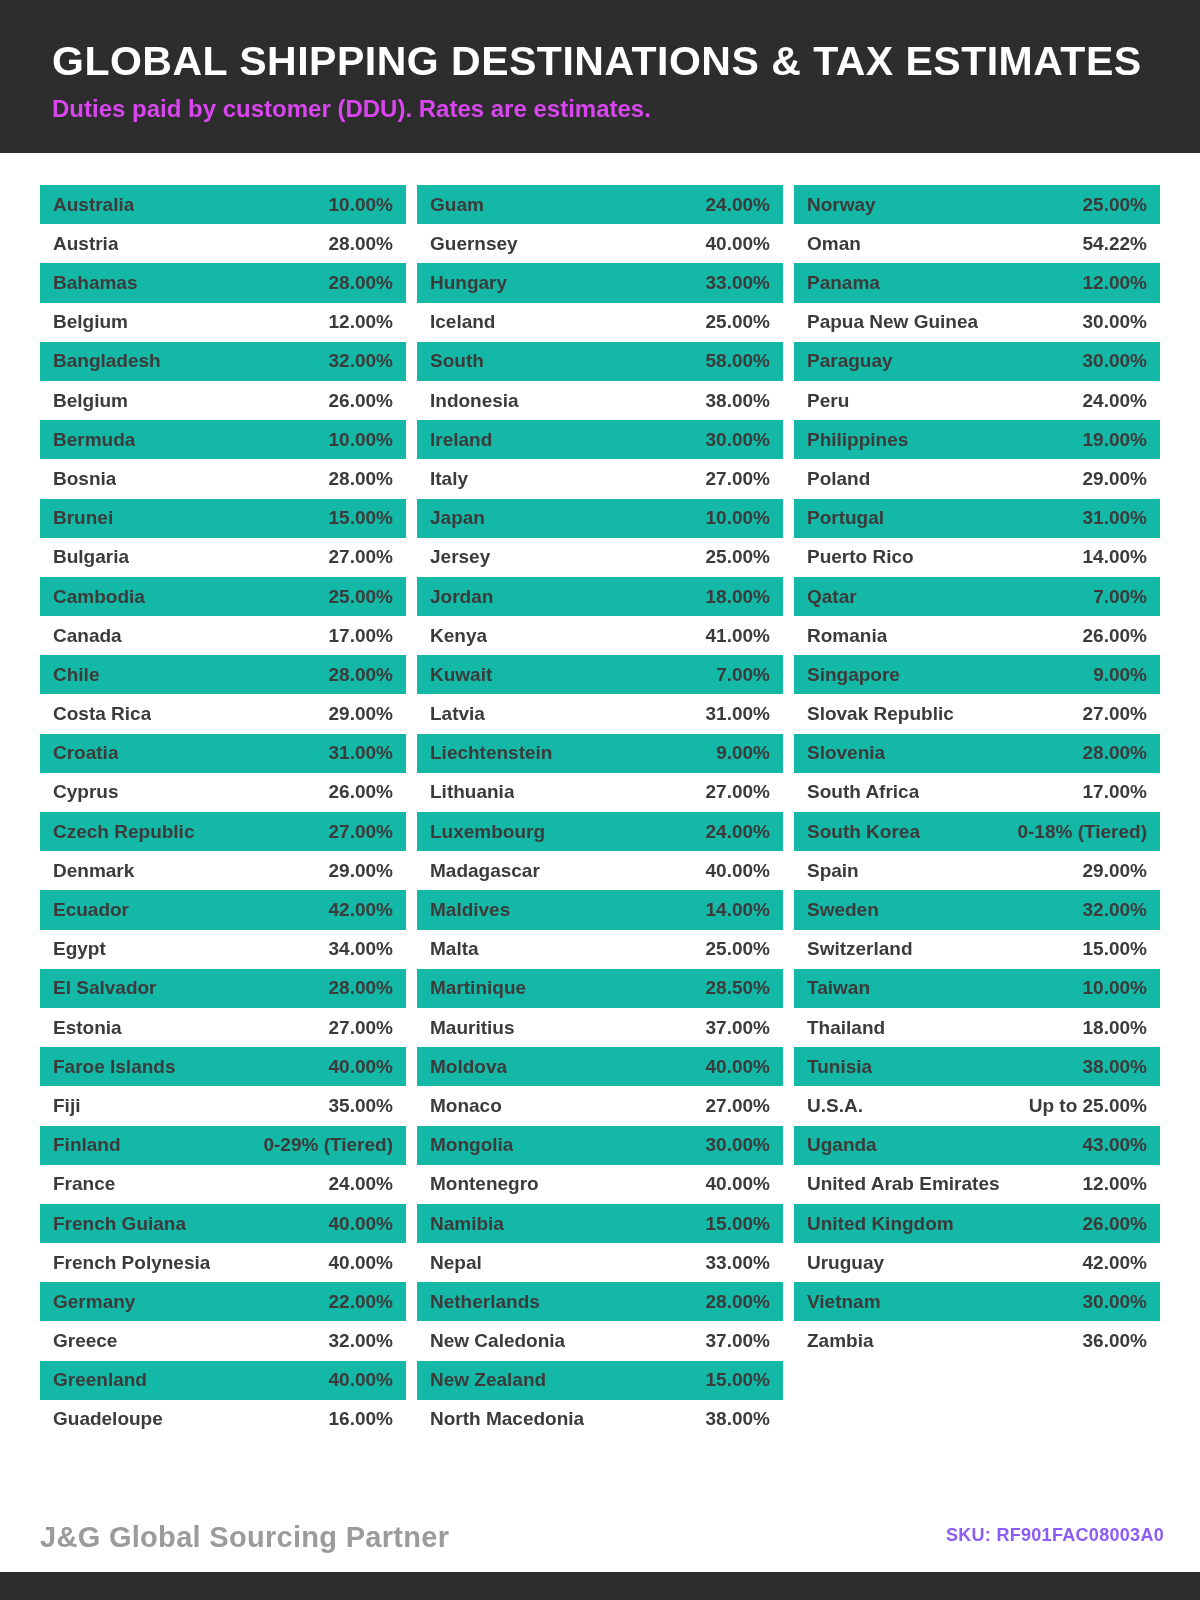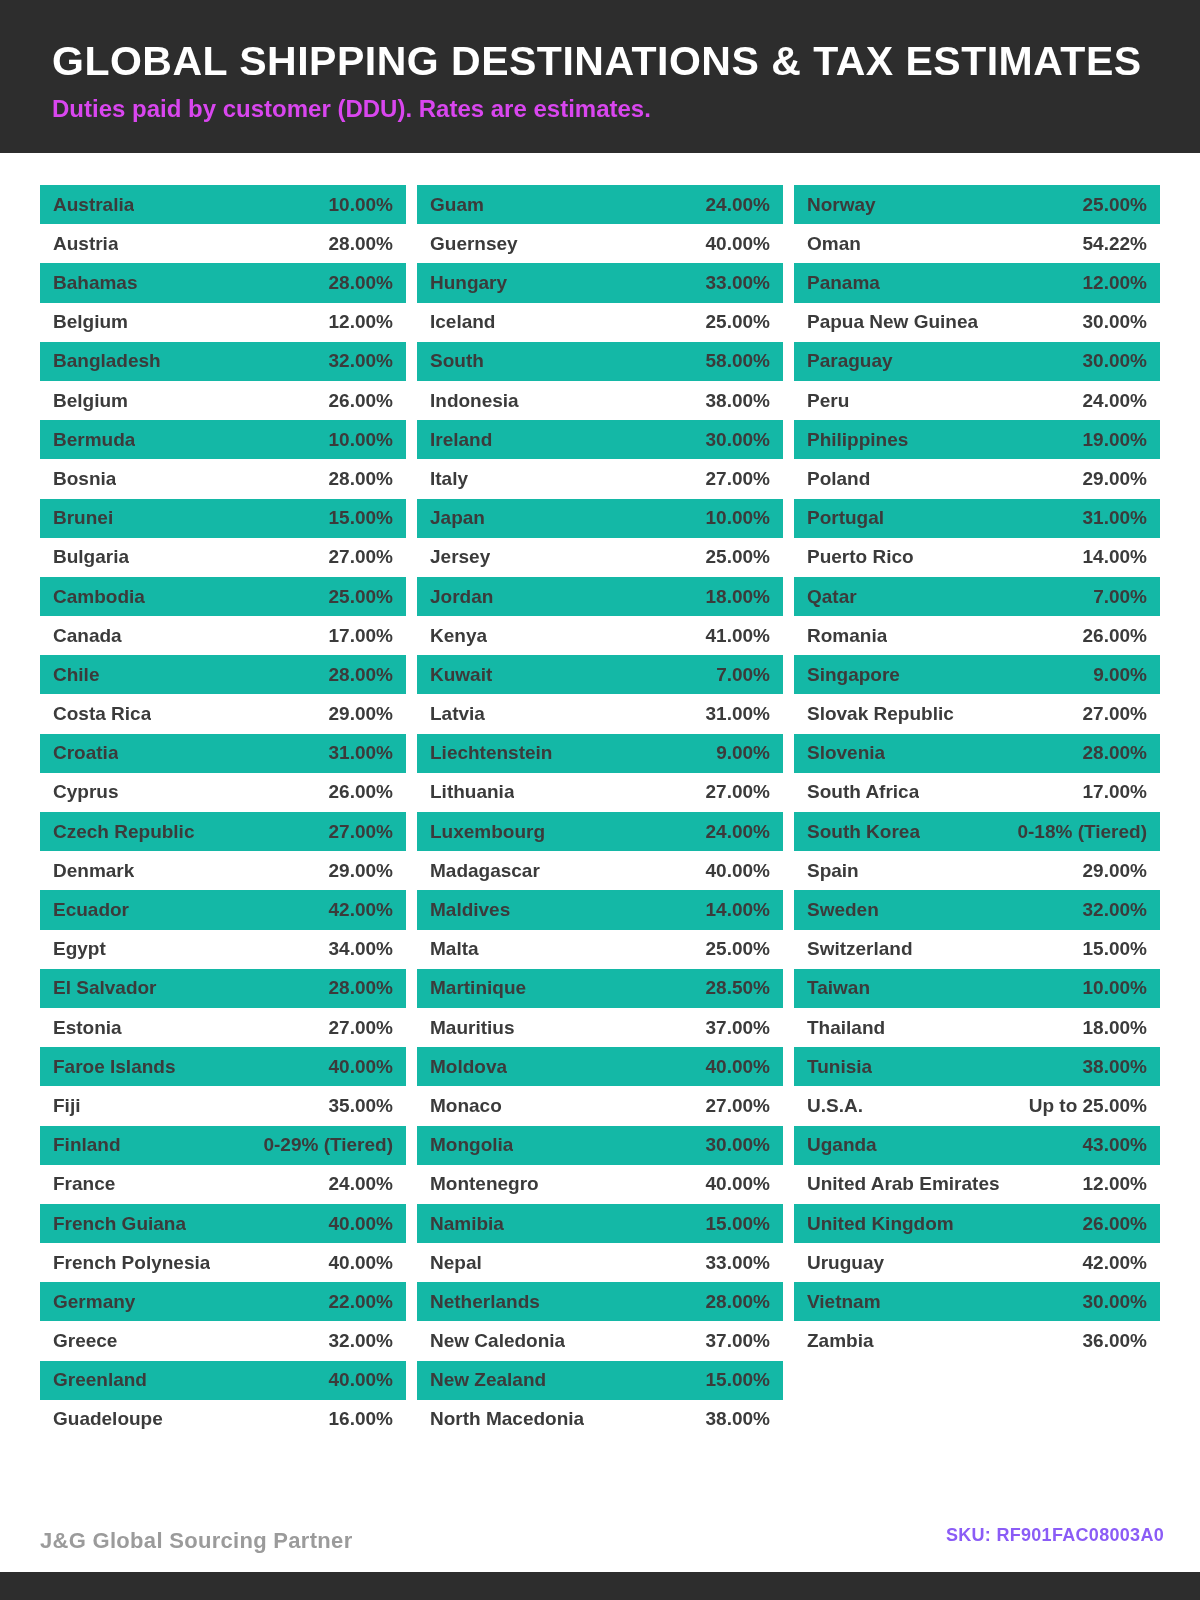--- a/index.html
+++ b/index.html
@@ -68,21 +68,21 @@
     font-size: 19px;
     font-weight: 700;
     color: #3b3b3b;
     white-space: nowrap;
     margin-left: 8px;
   }
   .footer-brand {
     position: absolute;
     left: 40px;
     bottom: 46px;
-    font-size: 22px;
+    font-size: 29px;
     font-weight: 800;
     color: #9b9b9b;
     letter-spacing: 0.3px;
   }
   .footer-sku {
     position: absolute;
     right: 36px;
     bottom: 54px;
     font-size: 18px;
     font-weight: 700;

